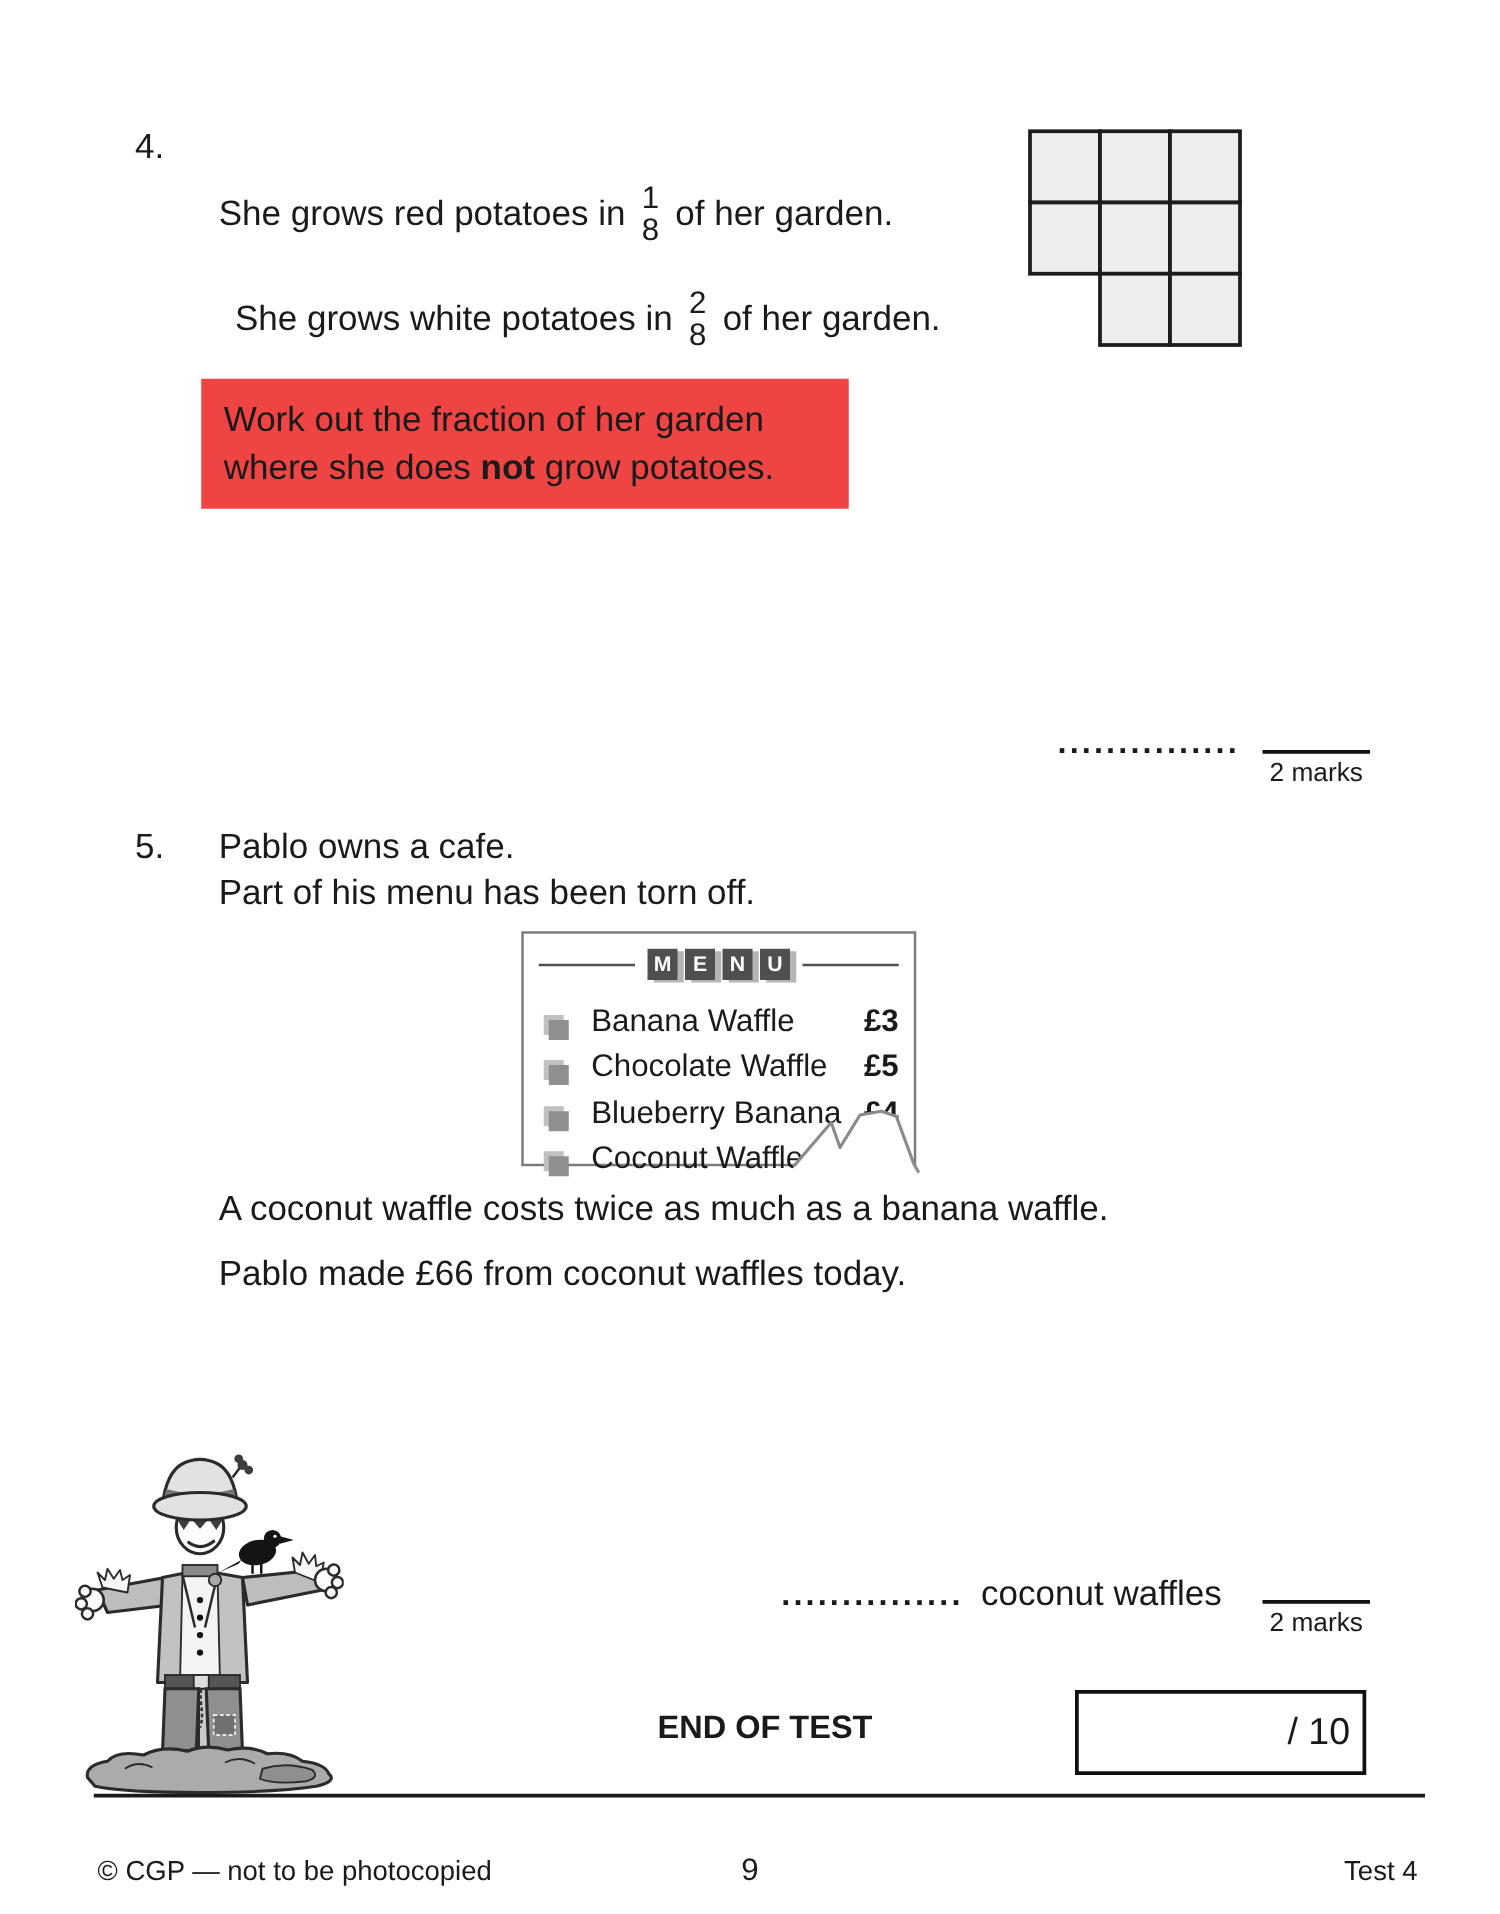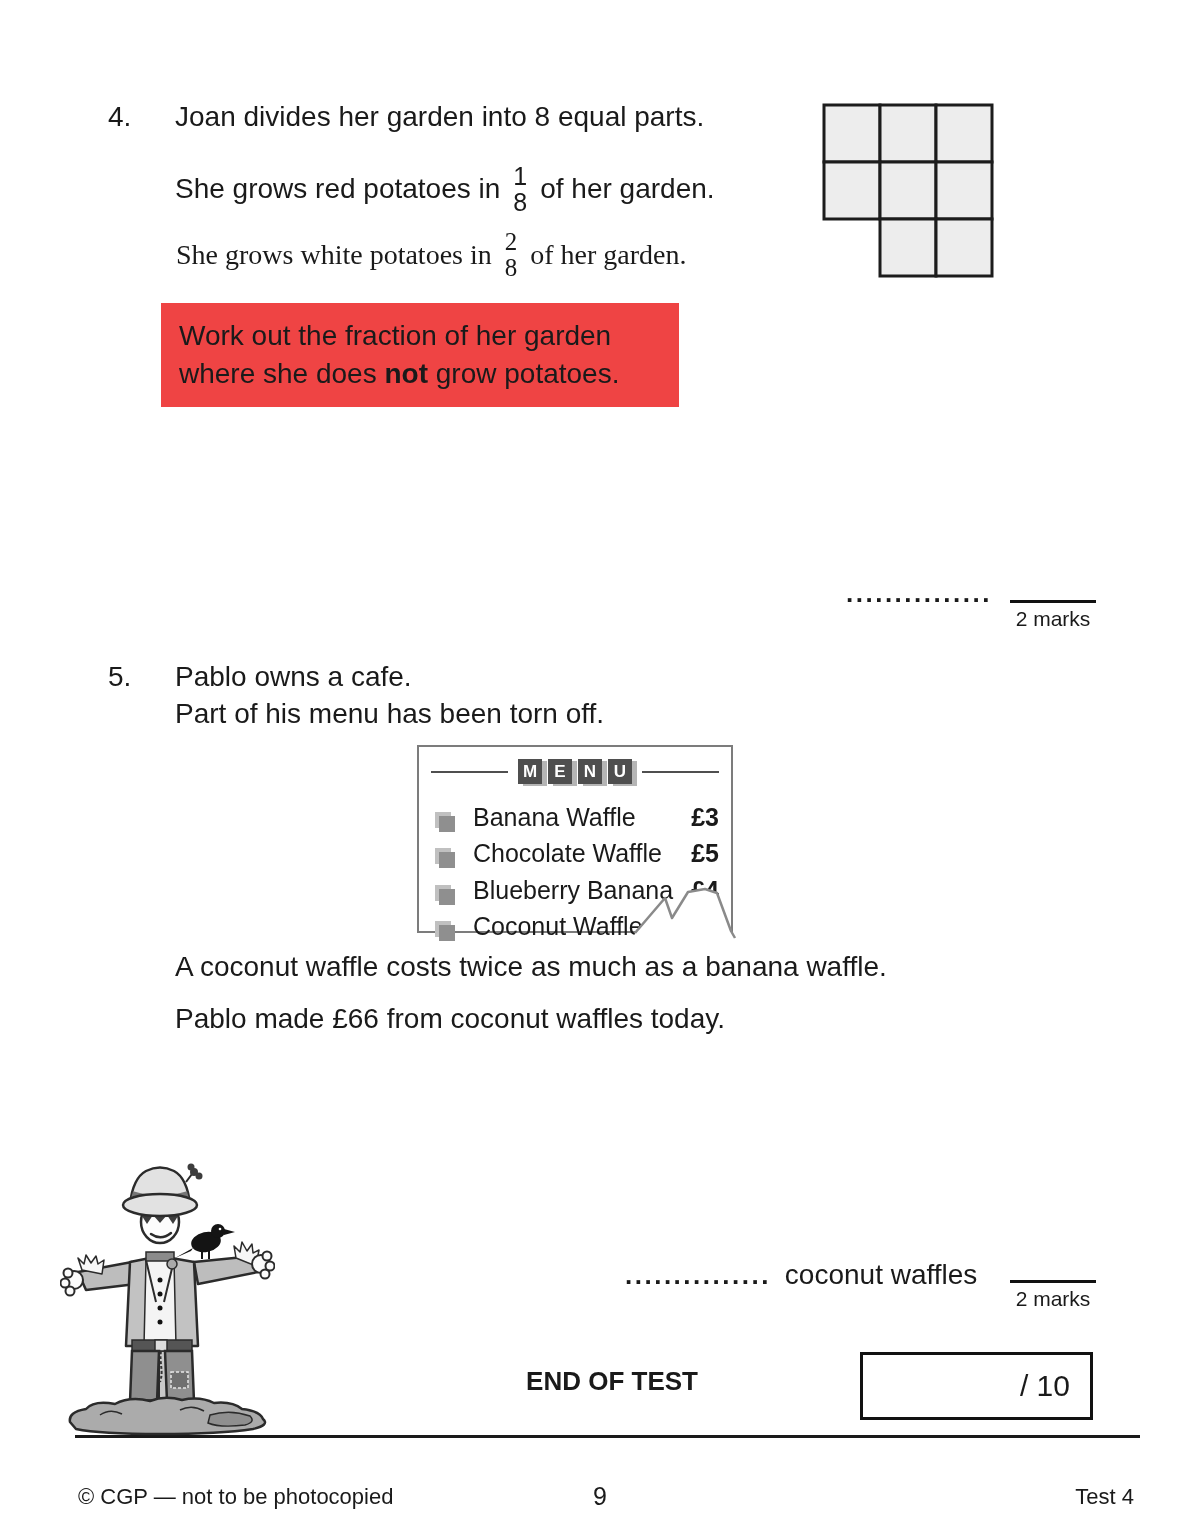--- a/index.html
+++ b/index.html
@@ -21,46 +21,45 @@
   .menu-tiles{display:flex;gap:6px;}
   .tile{width:24px;height:25px;background:#4f4f4f;color:#fff;font-size:17px;font-weight:bold;
         text-align:center;line-height:25px;box-shadow:5px 2px 0 #b5b5b5;}
   .menu-items{position:absolute;left:14px;right:12px;top:48px;}
   .menu-row{display:flex;align-items:flex-end;height:36.5px;}
   .bullet{width:16px;height:16px;background:#8f8f8f;box-shadow:-4px -4px 0 #c0c0c0;margin:0 18px 0 6px;flex:none;}
   .mname{font-size:25px;flex:1;white-space:nowrap;}
   .mprice{font-size:25px;font-weight:bold;white-space:nowrap;}
   .answer-line{display:flex;align-items:baseline;gap:14px;}
   .score-box{box-sizing:border-box;width:233px;height:68px;border:3px solid #111;
-             display:flex;align-items:center;justify-content:flex-end;padding-right:20px;
+             display:flex;align-items:center;justify-content:flex-end;padding-right:10px;
              font-size:30px;}
   .footer-rule{height:3px;background:#1a1a1a;}
   .footer-text{font-size:22px;white-space:nowrap;}
   .end-test{font-size:26px;font-weight:bold;text-align:center;margin-top:20px;}
   svg{display:block;}
 </style>
 </head>
 <body>
 
 <div class="page">
 
   <div class="abs t28" style="left:108px;top:98px;">4.</div>
-  <div class="abs t28" style="left:175px;top:98px;">Joan divides her garden into 8 equal parts.</div>
-
-  <div class="abs fline" style="left:175px;top:156px;height:66px;">
+
+  <div class="abs fline" style="left:175px;top:138px;height:66px;">
     <span>She grows red potatoes in</span>
     <span class="frac">
       <span class="fn">1</span>
       <span class="fbar"></span>
       <span class="fd">8</span>
     </span>
     <span>of her garden.</span>
   </div>
 
-  <div class="abs fline" style="left:176px;top:222px;height:66px;font-family:Liberation Serif, serif;">
+  <div class="abs fline" style="left:188px;top:222px;height:66px;">
     <span>She grows white potatoes in</span>
     <span class="frac">
       <span class="fn">2</span>
       <span class="fbar"></span>
       <span class="fd">8</span>
     </span>
     <span>of her garden.</span>
   </div>
 
   <svg class="abs" style="left:822px;top:103px;" width="172" height="176" viewBox="0 0 172 176">

